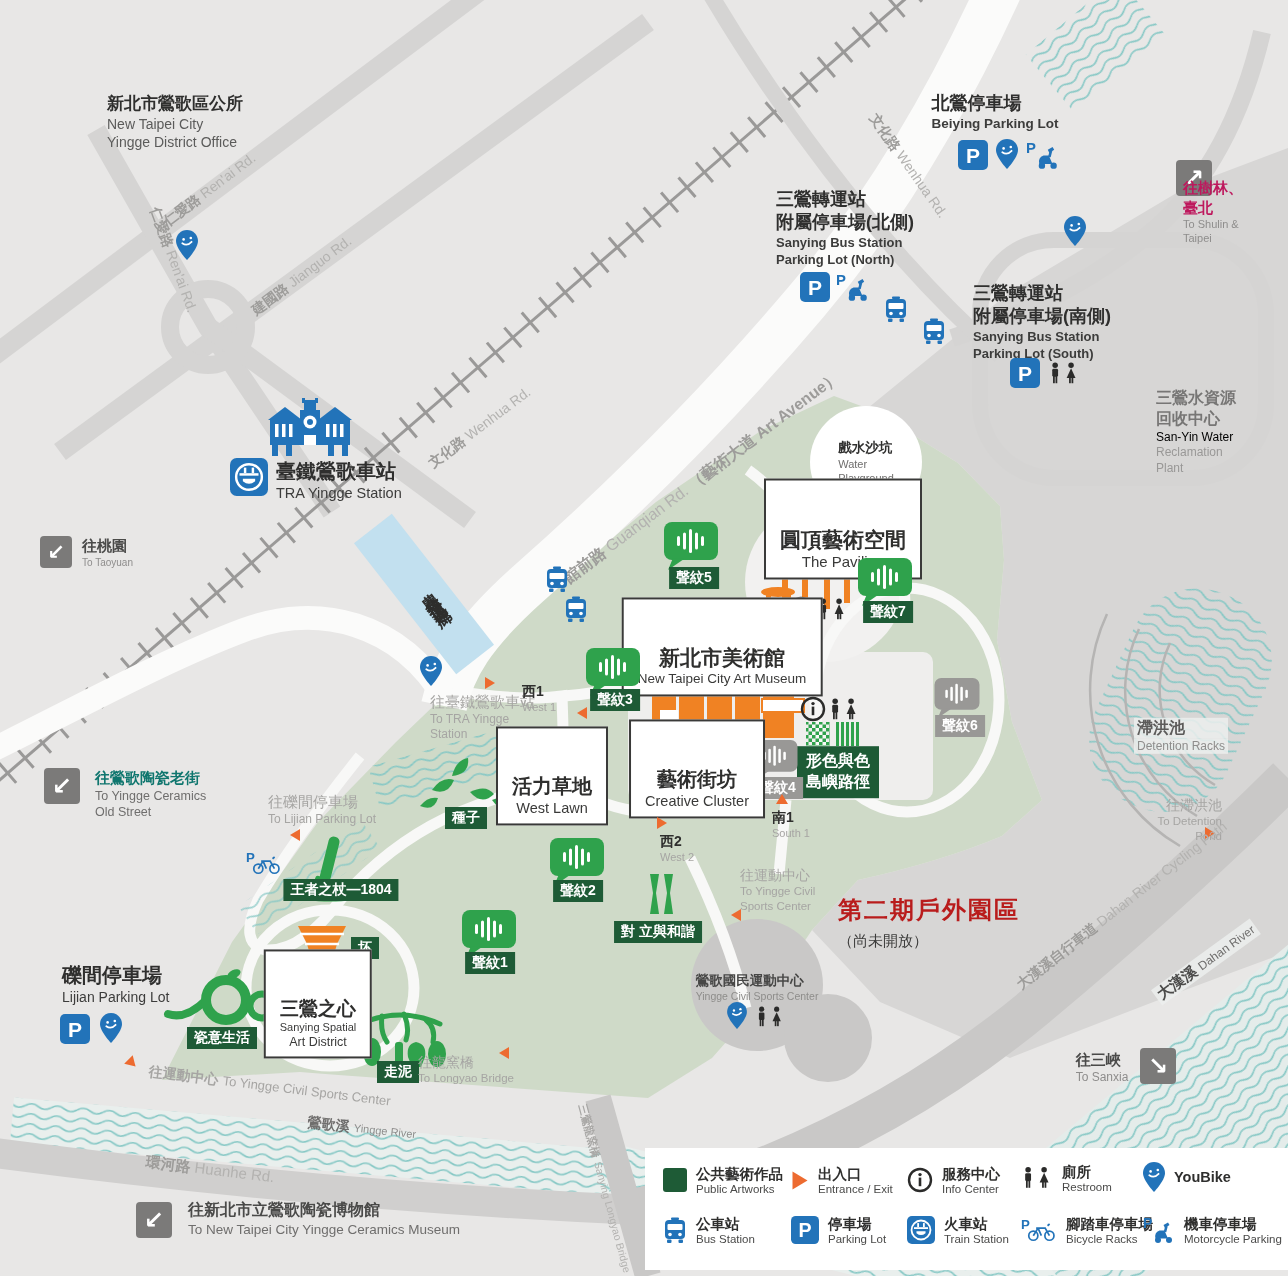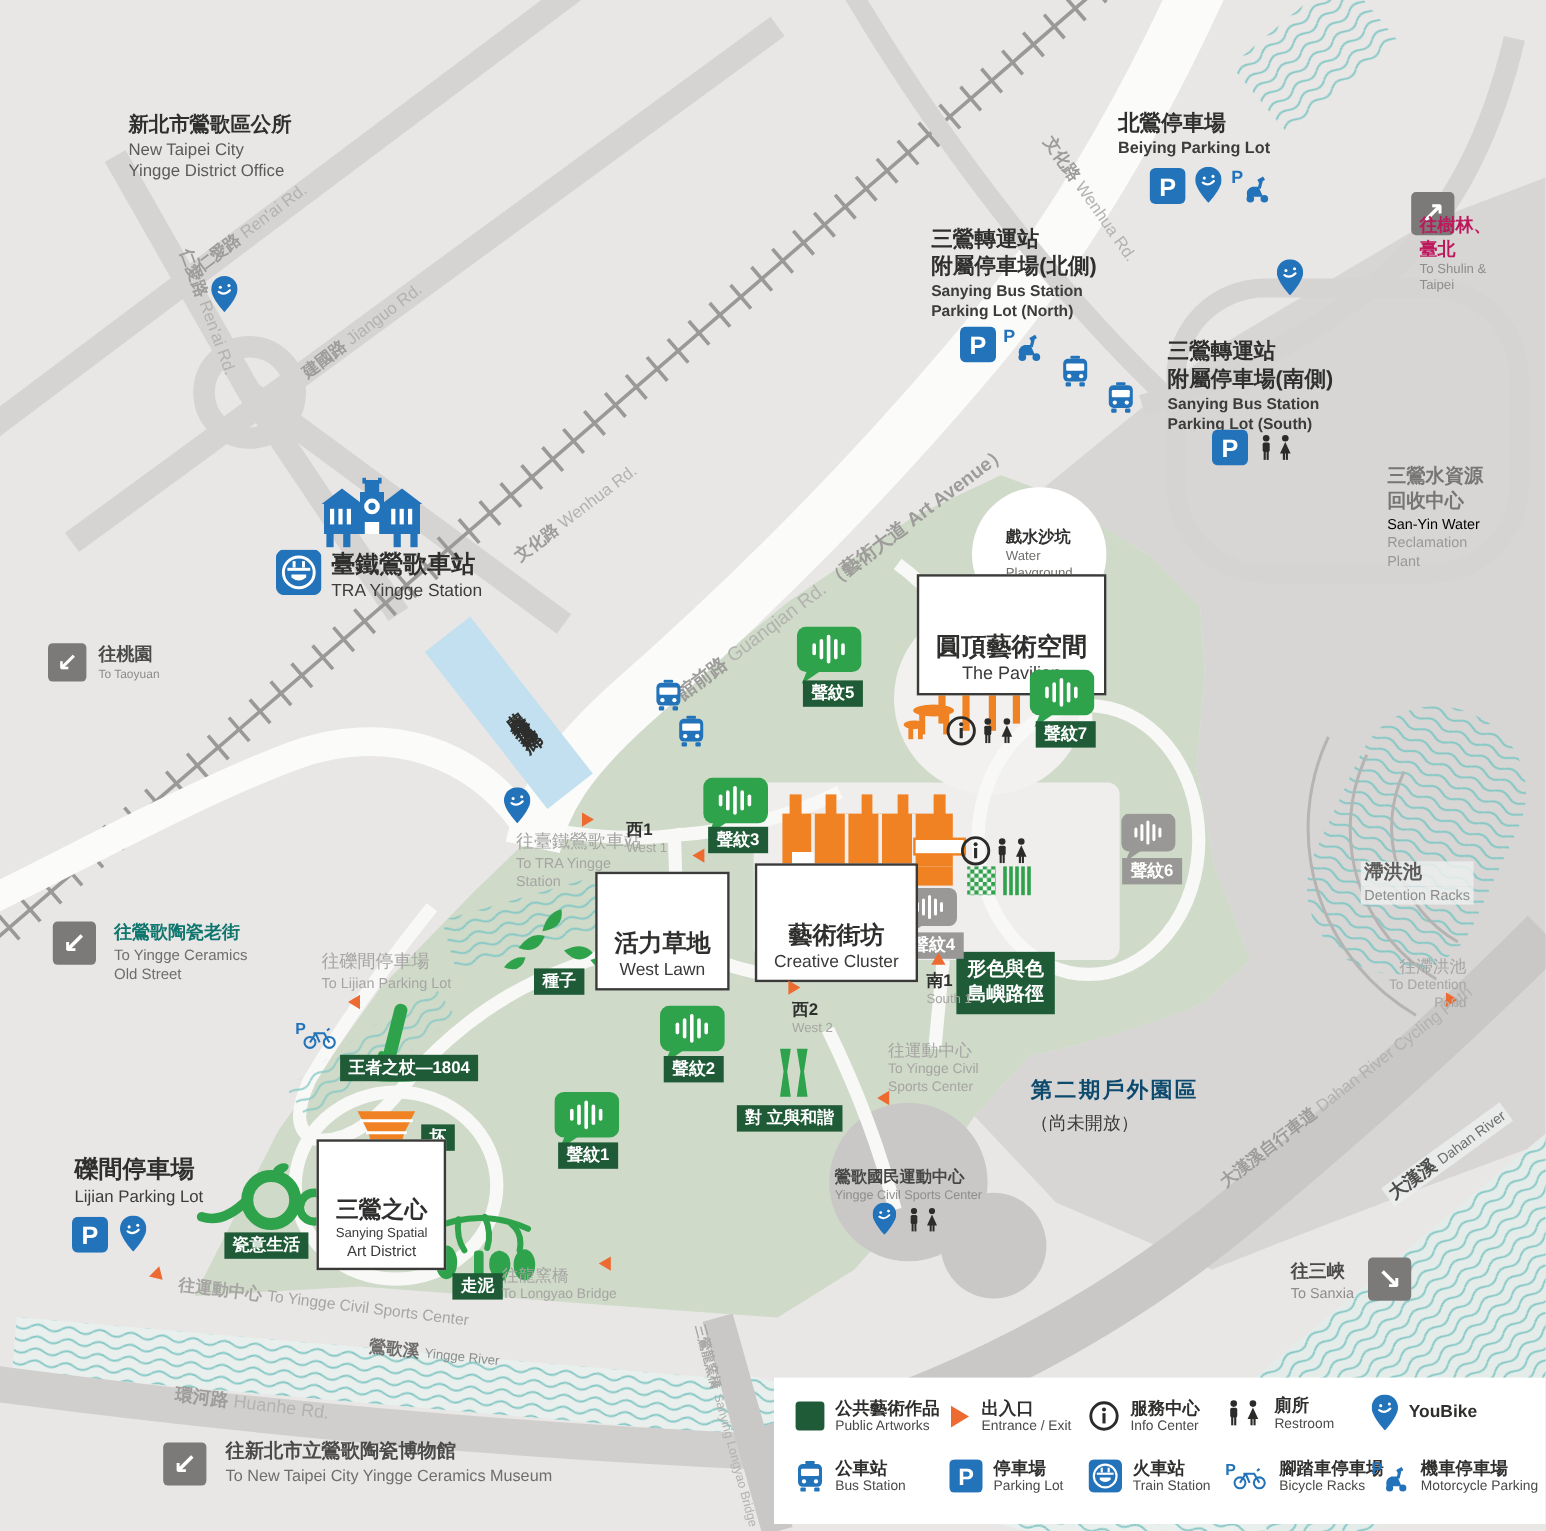--- a/index.html
+++ b/index.html
@@ -20,21 +20,21 @@
   .lh{line-height:1.3;}
   
   .box{background:#fff;border:2px solid #3a3a39;padding:6px 14px;text-align:center;
        line-height:1.25;white-space:nowrap;color:#2f2f2e;}
   .box .bz{font-weight:bold;display:block;margin-top:40px;}
   .box .be{display:block;color:#3a3a39;}
   
   .tag{background:#1e5b36;color:#fff;font-weight:bold;font-size:14px;
        padding:2px 7px;white-space:nowrap;display:inline-block;}
   .tag.gray{background:#999896;}
-  .tag.big{font-size:16px;padding:5px 9px;line-height:1.3;text-align:left;margin-top:47px;}
+  .tag.big{font-size:16px;padding:5px 9px;line-height:1.3;text-align:left;}
   
   .nav{width:36px;height:36px;background:#7b7a79;border-radius:4px;display:flex;
        align-items:center;justify-content:center;color:#fff;font-size:24px;font-weight:bold;}
   .nav.sm{width:32px;height:32px;font-size:21px;}
   .nav.ne::before{content:"\2197";}
   .nav.sw::before{content:"\2199";}
   .nav.se::before{content:"\2198";}
   
   .legend{position:absolute;left:645px;top:1148px;width:643px;height:122px;background:#fff;}
   .lg-item{position:absolute;display:flex;align-items:center;gap:9px;}
@@ -499,20 +499,24 @@
 
 <svg class="abs" width="54" height="48" style="left:664px;top:522px;color:#2fa24c">
       <use href="#sym-wave"></use>
     </svg>
 <div class="abs ctr tag" style="left:694px;top:578px">聲紋5</div>
 <svg class="abs" width="54" height="48" style="left:858px;top:558px;color:#2fa24c">
       <use href="#sym-wave"></use>
     </svg>
 <div class="abs ctr tag" style="left:888px;top:612px">聲紋7</div>
 
+<div class="abs ctr box" style="left:722px;top:647px">
+  <span class="bz" style="font-size:21px">新北市美術館</span>
+  <span class="be" style="font-size:13.5px">New Taipei City Art Museum</span>
+</div>
 <svg class="abs" width="26" height="26" style="left:800px;top:696px">
       <use href="#sym-info"></use>
     </svg>
 <svg class="abs" width="32" height="23" style="left:828px;top:698px">
       <use href="#sym-restroom"></use>
     </svg>
 
 <div class="abs ctr tag big" style="left:838px;top:772px">
   <div>形色與色</div>
   <div>島嶼路徑</div>
@@ -585,21 +589,21 @@
 <div class="abs lh t-gray" style="left:740px;top:866px">
   <div style="font-size:14px">往運動中心</div>
   <div style="font-size:11.5px">To Yingge Civil</div>
   <div style="font-size:11.5px">Sports Center</div>
 </div>
 <svg class="abs" width="12" height="14" style="left:730px;top:908px;transform:rotate(180deg)">
       <use href="#sym-tri"></use>
     </svg>
 
 <div class="abs ctr tac lh" style="left:929px;top:922px">
-  <div class="zh-b" style="font-size:18px;color:#0c4a6e;letter-spacing:2px">第二期戶外園區</div>
+  <div class="zh-b" style="font-size:24px;color:#b91c1c;letter-spacing:2px">第二期戶外園區</div>
   <div class="t-dark" style="font-size:15px;margin-top:6px">（尚未開放）</div>
 </div>
 
 <div class="abs ctr tac lh" style="left:757px;top:988px">
   <div class="zh-b" style="font-size:13.5px;color:#474746">鶯歌國民運動中心</div>
   <div style="font-size:10.5px;color:#8e8d8b">Yingge Civil Sports Center</div>
 </div>
 <svg class="abs" width="20" height="27" style="left:727px;top:1002px">
       <use href="#sym-youbike"></use>
     </svg>

